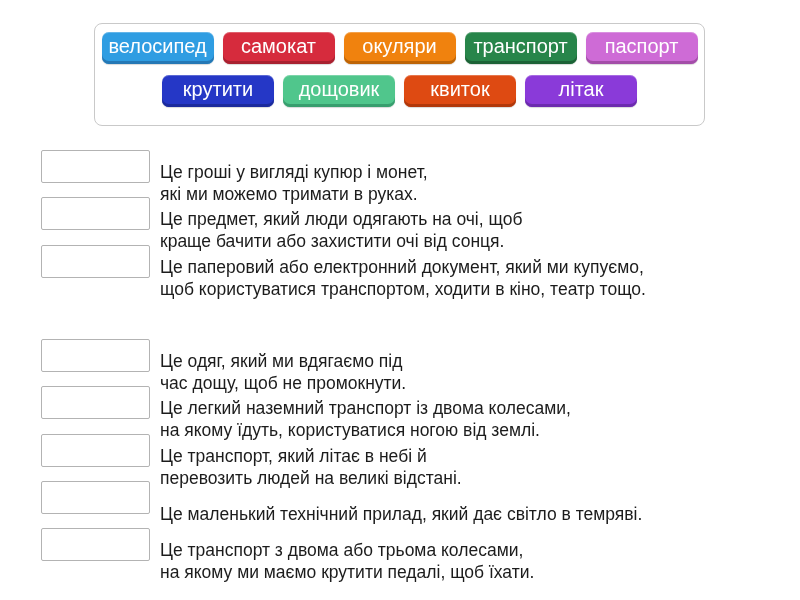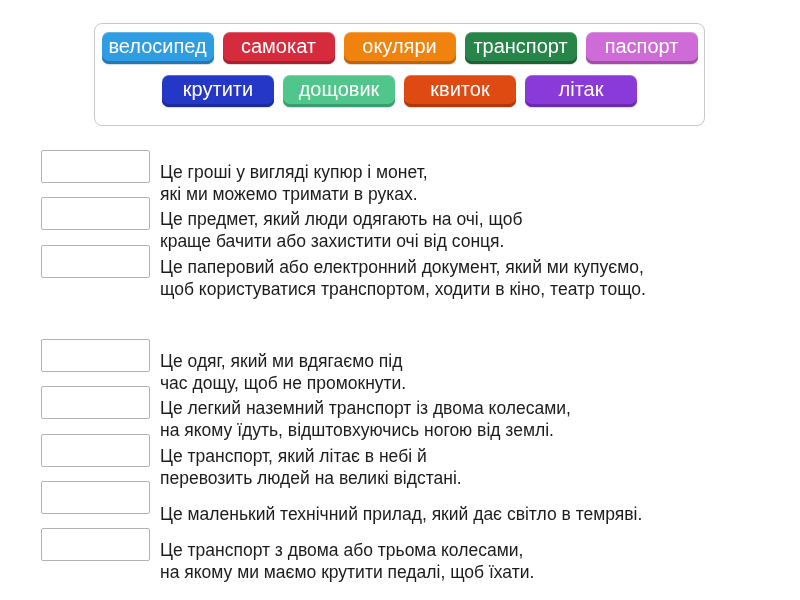--- a/index.html
+++ b/index.html
@@ -114,21 +114,21 @@
 щоб користуватися транспортом, ходити в кіно, театр тощо.</div>
   </div>
   <div class="pair-row" style="top:332px">
     <div class="slot"></div>
     <div class="def">Це одяг, який ми вдягаємо під
 час дощу, щоб не промокнути.</div>
   </div>
   <div class="pair-row" style="top:379px">
     <div class="slot"></div>
     <div class="def">Це легкий наземний транспорт із двома колесами,
-на якому їдуть, відштовхуючись ногою від землі.</div>
+на якому їдуть, користуватися ногою від землі.</div>
   </div>
   <div class="pair-row" style="top:427px">
     <div class="slot"></div>
     <div class="def">Це транспорт, який літає в небі й
 перевозить людей на великі відстані.</div>
   </div>
   <div class="pair-row" style="top:474px">
     <div class="slot"></div>
     <div class="def">Це маленький технічний прилад, який дає світло в темряві.</div>
   </div>

